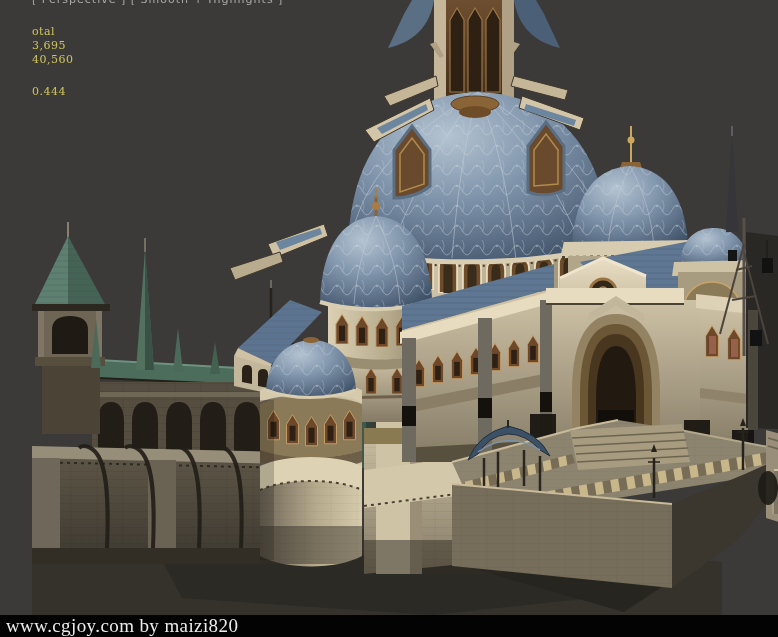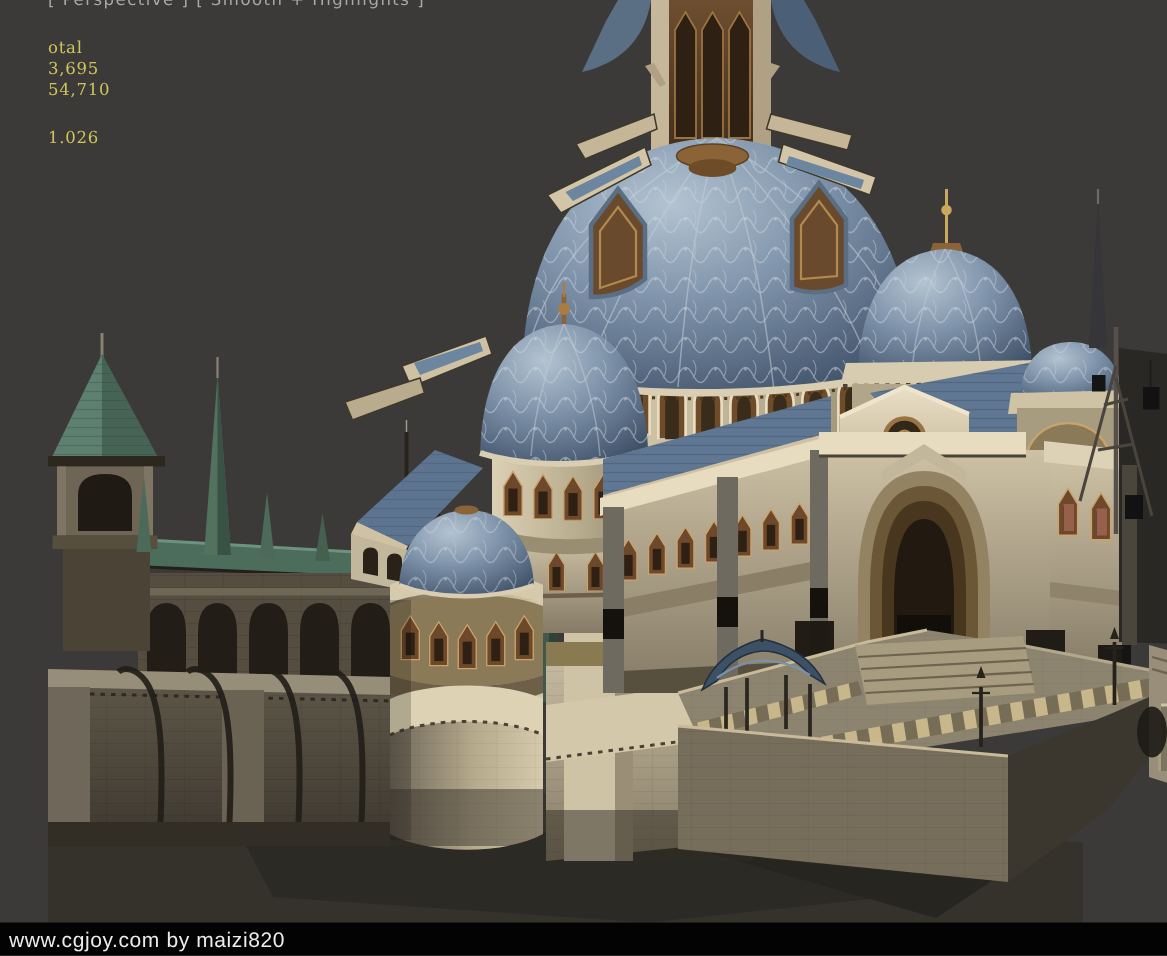--- a/index.html
+++ b/index.html
@@ -13,22 +13,22 @@
           letter-spacing:1px;white-space:nowrap;font-family:"DejaVu Sans",sans-serif;}
   
   .stats{position:absolute;left:0;top:0;color:#cfc55c;
          font-family:"DejaVu Serif","Liberation Serif",serif;font-size:11px;line-height:11px;
          letter-spacing:.5px;}
   .stats div{position:absolute;left:0;white-space:nowrap;}
   .st1{top:26px;} .st2{top:40px;} .st3{top:54px;} .st4{top:86px;}
   
   .bottombar{position:absolute;left:0;top:615px;width:778px;height:22px;background:#030303;
              display:flex;align-items:center;}
-  .bottombar span{color:#ececec;font-size:14px;letter-spacing:.4px;margin-left:6px;
-             font-family:Liberation Sans, sans-serif;}
+  .bottombar span{color:#ececec;font-size:19px;letter-spacing:.4px;margin-left:6px;
+             font-family:Liberation Serif, serif;}
 </style>
 </head>
 <body>
 
 <div class="screen">
   <div class="stage">
 
   <svg width="778" height="615" viewBox="0 0 778 615">
     <defs>
       <linearGradient id="gStoneLit" x1="0" y1="0" x2="0" y2="1">
@@ -427,21 +427,21 @@
     </g>
   </svg>
 
     <div class="vp-label-clip">
       <span>[ Perspective ]   [ Smooth + Highlights ]</span>
     </div>
 
     <div class="stats">
       <div class="st1">otal</div>
       <div class="st2">3,695</div>
-      <div class="st3">54,710</div>
-      <div class="st4">1.026</div>
+      <div class="st3">40,560</div>
+      <div class="st4">0.444</div>
     </div>
   </div>
 
   <div class="bottombar">
     <span>www.cgjoy.com by maizi820</span>
   </div>
 </div>
 
 </body></html>

